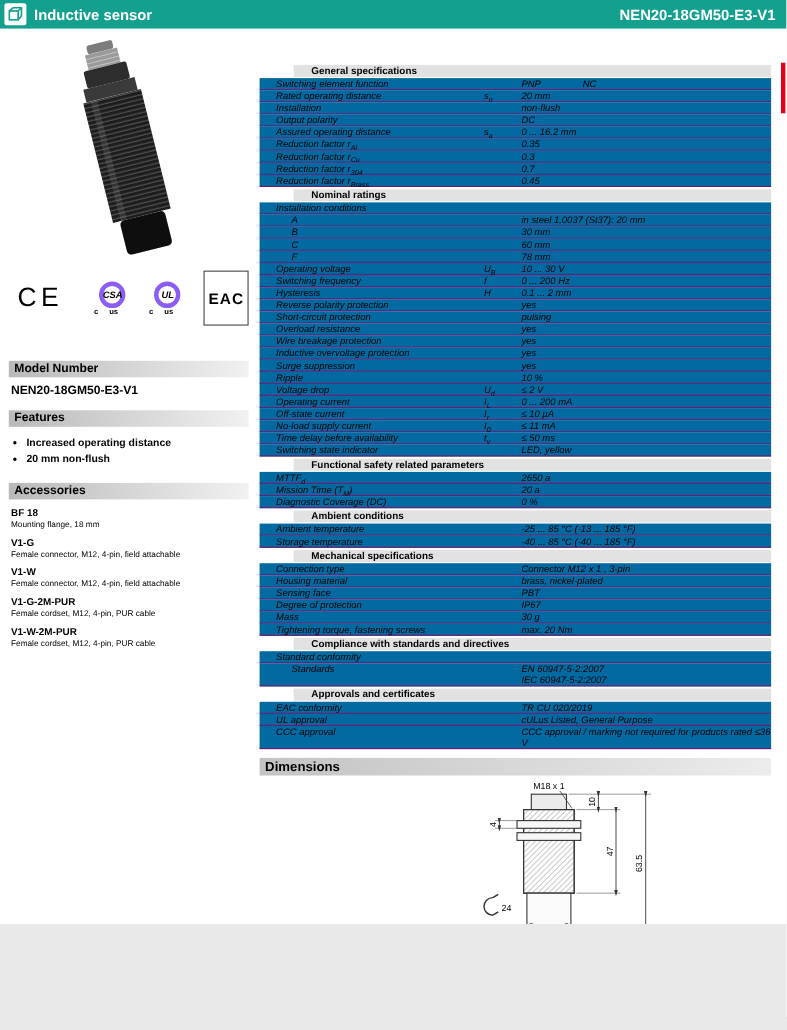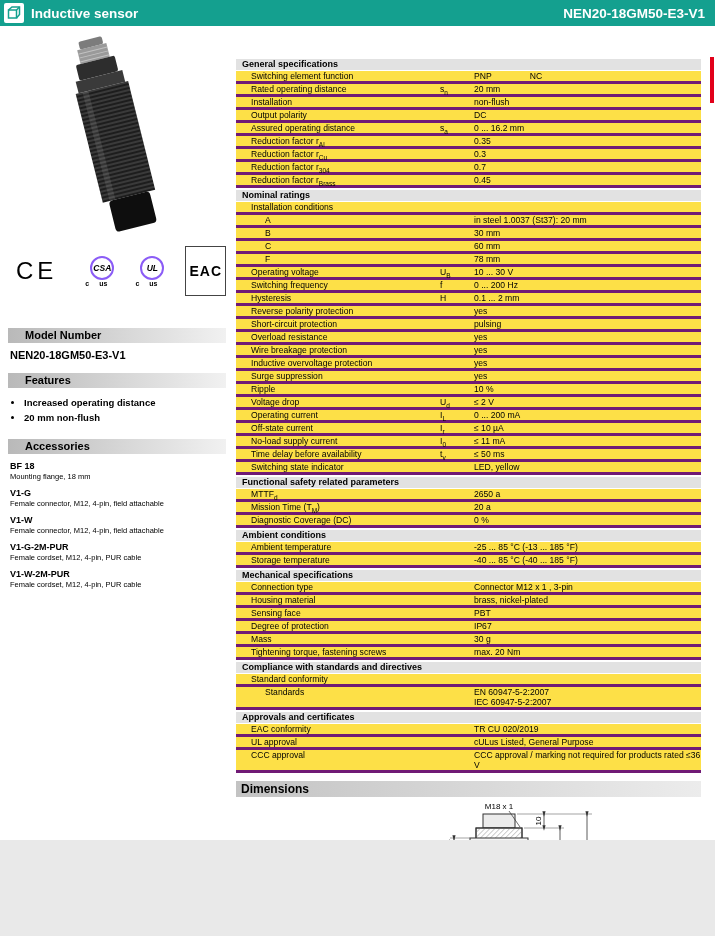--- a/index.html
+++ b/index.html
@@ -16,42 +16,42 @@
   
   .cols { position:absolute; top:26px; left:0; right:0; bottom:0; display:flex; }
   .left  { width:226px; padding:8px 0 0 8px; }
   .right { flex:1; padding:31px 14px 0 10px; }
 
   
   .photo { height:205px; position:relative; }
   .certs { display:flex; align-items:center; gap:28px; margin:12px 0 0 8px; height:40px; }
   .ce { font-size:24px; letter-spacing:4px; font-weight:400; }
   .mark { position:relative; display:inline-block; width:36px; height:32px; }
-  .mark-circle { position:absolute; left:5px; top:1px; width:24px; height:24px; border:2px solid #8b5cf6; border-radius:50%;
+  .mark-circle { position:absolute; left:5px; top:1px; width:24px; height:24px; border:4px solid #8b5cf6; border-radius:50%;
                  display:flex; align-items:center; justify-content:center; font-size:8.5px; font-weight:bold; font-style:italic; }
   .mark-pre  { position:absolute; left:0; bottom:0; font-size:7px; font-weight:bold; }
   .mark-post { position:absolute; right:0; bottom:0; font-size:7px; font-weight:bold; }
   .eac { font-size:14px; font-weight:bold; letter-spacing:1px; border:1px solid #444; padding:16px 3px; }
 
-  .bar { height:15px; line-height:15px; background:linear-gradient(to right,#b9b9b9,#f1f1f1); font-size:11px; font-weight:bold; padding-left:17px; width:218px; }
+  .bar { height:15px; line-height:15px; background:linear-gradient(to right,#b9b9b9,#f1f1f1); font-size:11px; font-weight:bold; padding-left:5px; width:218px; }
   .mt37 { margin-top:37px; }
   .mt12 { margin-top:12px; }
   .mt14 { margin-top:14px; }
   .model-number { margin:6px 0 0 2px; font-size:11px; font-weight:bold; }
   .features { margin:7px 0 0 16px; padding:0; }
   .features li { font-size:9.5px; font-weight:bold; line-height:15px; }
   .accessories { margin-left:2px; }
   .acc-name { margin-top:7px; font-size:9px; font-weight:bold; line-height:11px; }
   .acc-desc { font-size:7.5px; line-height:9px; }
 
   
   .td-bar { height:16px; line-height:16px; background:linear-gradient(to right,#c3c3c3,#ececec); font-size:12px; font-weight:bold; padding-left:5px; margin-bottom:3px; }
   .ttable { width:100%; }
-  .tsec { font-weight:bold; background:#e2e2e2; border-bottom:1px solid #fff; padding-left:6px; font-size:9px; line-height:11px; margin-top:2px; }
-  .trow { display:flex; background:#fde047; border-bottom:3px solid #701a75; font-size:8.6px; line-height:10px; }
+  .tsec { font-weight:bold; background:#e2e2e2; border-bottom:1px solid #fff; padding-left:16px; font-size:9px; line-height:11px; margin-top:2px;margin-left:31px; }
+  .trow { display:flex; background:#0369a1; border-bottom:1px solid #701a75; font-size:8.6px; line-height:10px;font-style:italic; }
   .tlabel { width:204px; padding-left:15px; }
   .ind2 .tlabel { padding-left:29px; }
   .tsym { width:34px; }
   .tval { flex:1; }
   .tval-b { margin-left:38px; }
   sub { font-size:6.5px; line-height:0; }
 
   
   .dims-bar { margin-top:8px; }
   .dims { margin-top:2px; margin-left:168px; }

